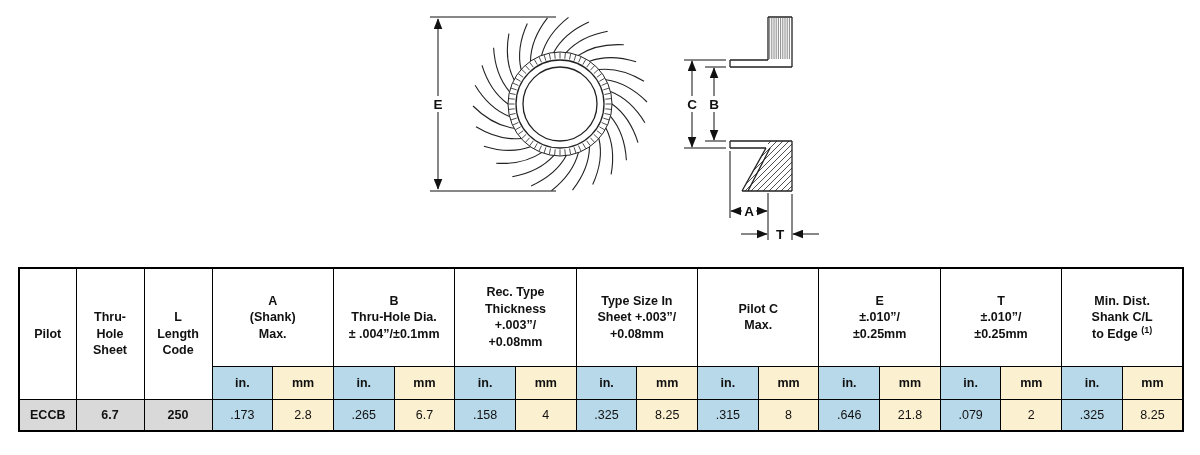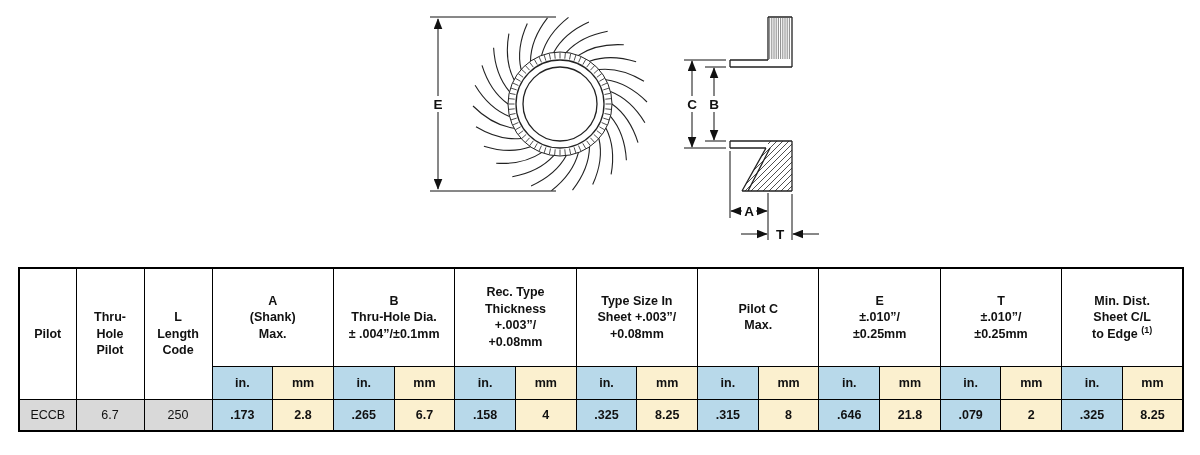--- a/index.html
+++ b/index.html
@@ -6,24 +6,24 @@
   html,body{width:1200px;height:455px;background:#fff;overflow:hidden}
   body{position:relative;font-family:"Liberation Sans",sans-serif;color:#111}
   .drawing{position:absolute;left:0;top:0}
   svg text{font-family:"Liberation Sans",sans-serif;font-weight:bold;font-size:13.5px;fill:#111;text-anchor:middle}
   table.spec{position:absolute;left:18px;top:267px;width:1164px;border-collapse:collapse;table-layout:fixed;border:2px solid #000;background:#fff}
   .spec th,.spec td{border:1px solid #000;text-align:center;vertical-align:middle;font-size:12.5px;padding:2px;overflow:hidden}
   .spec th{font-weight:bold;background:#fff}
   .spec .pre{white-space:pre-line;line-height:1.32}
   .spec thead tr.grp th{height:98px}
   .spec thead tr.units th{height:33px}
-  .spec tbody td{height:32px;font-weight:bold}
+  .spec tbody td{height:32px;font-weight:normal}
   .spec .in{background:var(--in-bg,#b8d9ea)}
   .spec .mm{background:var(--mm-bg,#fbf0cf)}
-  .spec .code{background:var(--code-bg,#d9d9d9);font-weight:normal}
+  .spec .code{background:var(--code-bg,#d9d9d9);font-weight:bold}
   .spec sup{font-size:9px;vertical-align:super;line-height:0}
 </style>
 </head>
 <body>
 
 <svg id="drawing" class="drawing" width="1200" height="265" viewBox="0 0 1200 265">
   <defs>
     <marker id="arr" viewBox="0 0 10 8" refX="9.3" refY="4" markerWidth="11" markerHeight="9" orient="auto-start-reverse" markerUnits="userSpaceOnUse">
       <path d="M0,0 L10,4 L0,8 Z" fill="#111" stroke="none"></path>
     </marker>
@@ -233,21 +233,21 @@
     <col style="width:60.7px">
       <col style="width:60.7px">
       <col style="width:60.7px">
       <col style="width:60.7px">
   </colgroup>
   <thead>
     <tr class="grp">
       <th rowspan="2" class="pre">Pilot</th>
       <th rowspan="2" class="pre">Thru-
 Hole
-Pilot</th>
+Sheet</th>
       <th rowspan="2" class="pre">L
 Length
 Code</th>
       <th colspan="2" class="pre">A
 (Shank)
 Max.</th>
       <th colspan="2" class="pre">B
 Thru-Hole Dia.
 ± .004”/±0.1mm</th>
       <th colspan="2" class="pre">Rec. Type
@@ -259,21 +259,21 @@
 +0.08mm</th>
       <th colspan="2" class="pre">Pilot C
 Max.</th>
       <th colspan="2" class="pre">E
 ±.010”/
 ±0.25mm</th>
       <th colspan="2" class="pre">T
 ±.010”/
 ±0.25mm</th>
       <th colspan="2"><span class="pre">Min. Dist.
-Sheet C/L
+Shank C/L
 to Edge </span><sup>(1)</sup></th>
     </tr>
     <tr class="units">
       <th class="in">in.</th>
       <th class="mm">mm</th>
       <th class="in">in.</th>
       <th class="mm">mm</th>
       <th class="in">in.</th>
       <th class="mm">mm</th>
       <th class="in">in.</th>

